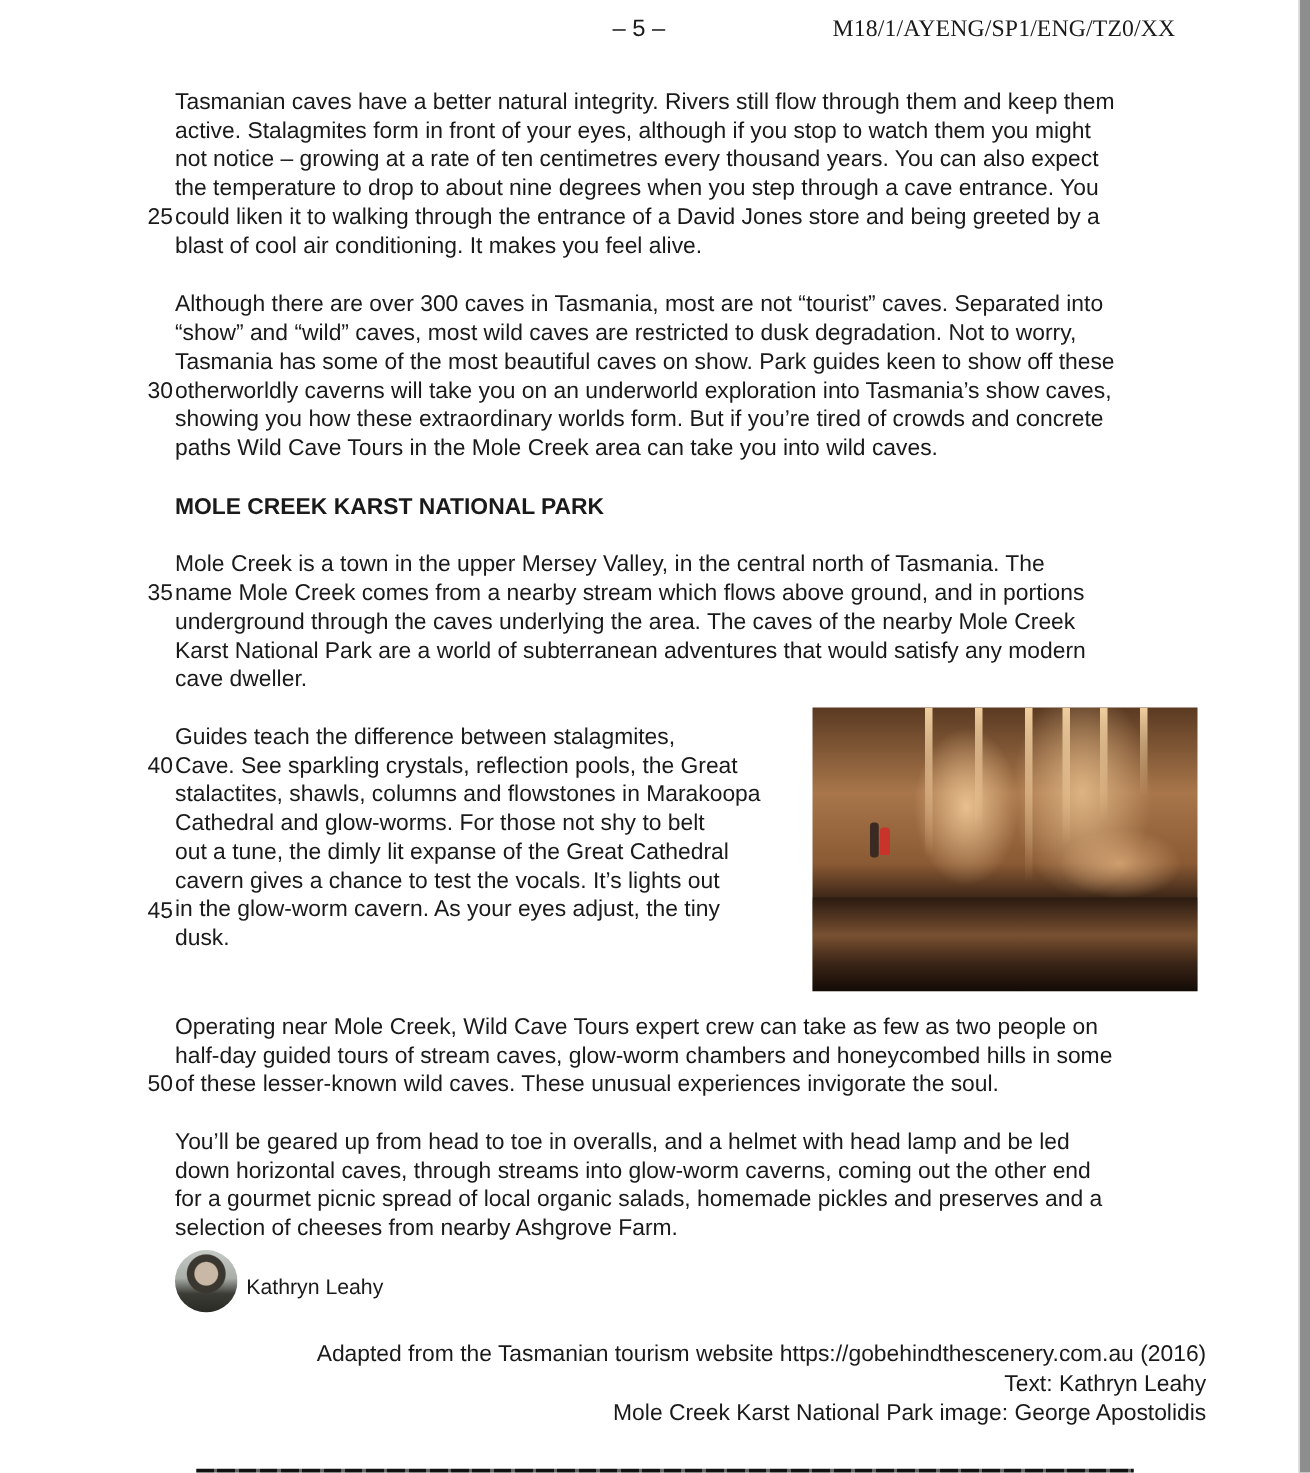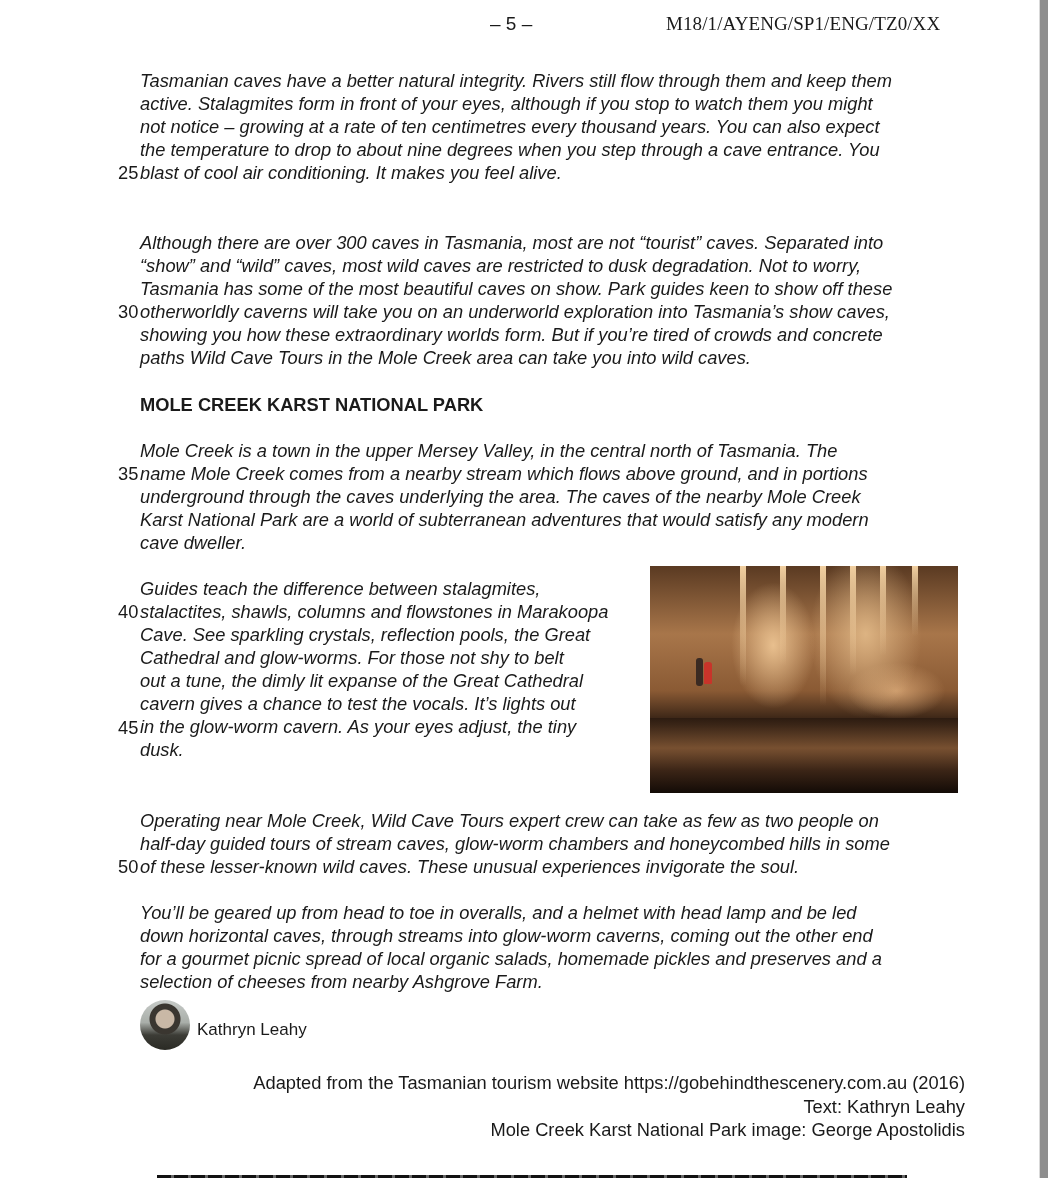--- a/index.html
+++ b/index.html
@@ -8,21 +8,21 @@
     background: #ffffff; color: #1a1a1a;
     font-family: "Liberation Sans", sans-serif;
   }
   .scroll-strip {
     position: absolute; top: 0; right: 0; width: 8px; height: 1178px;
     background: #8e8e8e; border-left: 1px solid #d9d9d9;
   }
   .header-page { position: absolute; top: 13px; left: 490px; font-size: 19px; }
   .header-code { position: absolute; top: 13px; left: 666px; font-size: 19px; letter-spacing: 0.1px; font-family: Liberation Serif, serif; }
   .para { position: absolute; left: 140px; font-size: 18.3px; line-height: 23px; }
-  .para .ln { display: block; white-space: nowrap; font-style: italic; }
+  .para .ln { display: block; white-space: nowrap; }
   .linenum { position: absolute; left: 86px; font-size: 18.3px; line-height: 23px; margin-left: 32px; }
   .heading { position: absolute; left: 140px; top: 393px; font-size: 18.3px; font-weight: bold; line-height: 23px; }
   .photo {
     position: absolute; left: 650px; top: 566px; width: 308px; height: 227px; overflow: hidden;
     background:
       radial-gradient(ellipse 60px 90px at 40% 35%, rgba(240,200,150,0.9), rgba(0,0,0,0) 70%),
       radial-gradient(ellipse 80px 120px at 70% 30%, rgba(230,190,140,0.85), rgba(0,0,0,0) 70%),
       radial-gradient(ellipse 70px 40px at 80% 55%, rgba(220,170,120,0.8), rgba(0,0,0,0) 70%),
       linear-gradient(180deg, #5a3a22 0%, #a8764a 30%, #8a5a34 55%, #2a1a10 70%, #6a4428 82%, #1c120a 100%);
   }
@@ -57,20 +57,21 @@
 <div class="linenum" style="top:462px">35</div>
 <div class="linenum" style="top:600px">40</div>
 <div class="linenum" style="top:716px">45</div>
 <div class="linenum" style="top:855px">50</div>
 
 <div class="para" style="top:69px">
   <span class="ln">Tasmanian caves have a better natural integrity.  Rivers still flow through them and keep them</span>
   <span class="ln">active.  Stalagmites form in front of your eyes, although if you stop to watch them you might</span>
   <span class="ln">not notice – growing at a rate of ten centimetres every thousand years.  You can also expect</span>
   <span class="ln">the temperature to drop to about nine degrees when you step through a cave entrance.  You</span>
+  <span class="ln">could liken it to walking through the entrance of a David Jones store and being greeted by a</span>
   <span class="ln">blast of cool air conditioning.  It makes you feel alive.</span>
 </div>
 
 <div class="para" style="top:231px">
   <span class="ln">Although there are over 300 caves in Tasmania, most are not “tourist” caves.  Separated into</span>
   <span class="ln">“show” and “wild” caves, most wild caves are restricted to dusk degradation.  Not to worry,</span>
   <span class="ln">Tasmania has some of the most beautiful caves on show.  Park guides keen to show off these</span>
   <span class="ln">otherworldly caverns will take you on an underworld exploration into Tasmania’s show caves,</span>
   <span class="ln">showing you how these extraordinary worlds form.  But if you’re tired of crowds and concrete</span>
   <span class="ln">paths Wild Cave Tours in the Mole Creek area can take you into wild caves.</span>
@@ -81,22 +82,22 @@
 <div class="para" style="top:439px">
   <span class="ln">Mole Creek is a town in the upper Mersey Valley, in the central north of Tasmania.  The</span>
   <span class="ln">name Mole Creek comes from a nearby stream which flows above ground, and in portions</span>
   <span class="ln">underground through the caves underlying the area.  The caves of the nearby Mole Creek</span>
   <span class="ln">Karst National Park are a world of subterranean adventures that would satisfy any modern</span>
   <span class="ln">cave dweller.</span>
 </div>
 
 <div class="para" style="top:577px">
   <span class="ln">Guides teach the difference between stalagmites,</span>
+  <span class="ln">Cave.  See sparkling crystals, reflection pools, the Great</span>
   <span class="ln">stalactites, shawls, columns and flowstones in Marakoopa</span>
-  <span class="ln">Cave.  See sparkling crystals, reflection pools, the Great</span>
   <span class="ln">Cathedral and glow-worms.  For those not shy to belt</span>
   <span class="ln">out a tune, the dimly lit expanse of the Great Cathedral</span>
   <span class="ln">cavern gives a chance to test the vocals.  It’s lights out</span>
   <span class="ln">in the glow-worm cavern.  As your eyes adjust, the tiny</span>
   <span class="ln">dusk.</span>
 </div>
 
 <div class="photo" title="Cave interior with stalactites, reflection pool and two visitors">
   <div class="stal" style="left:90px;height:120px"></div>
   <div class="stal" style="left:130px;height:100px"></div>

